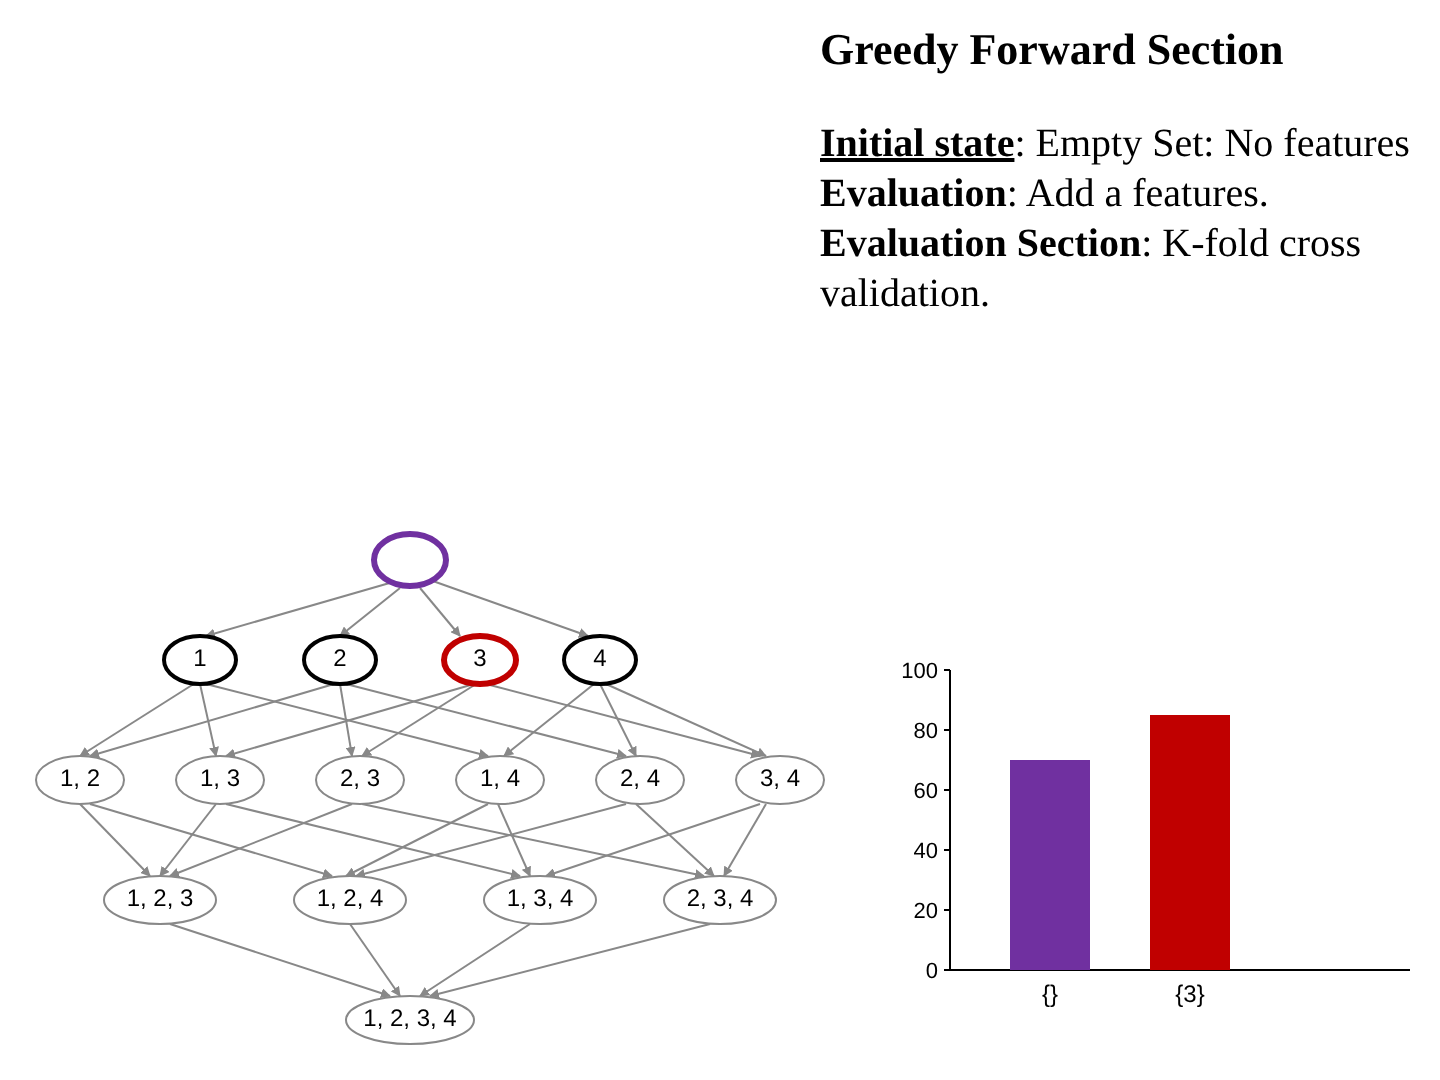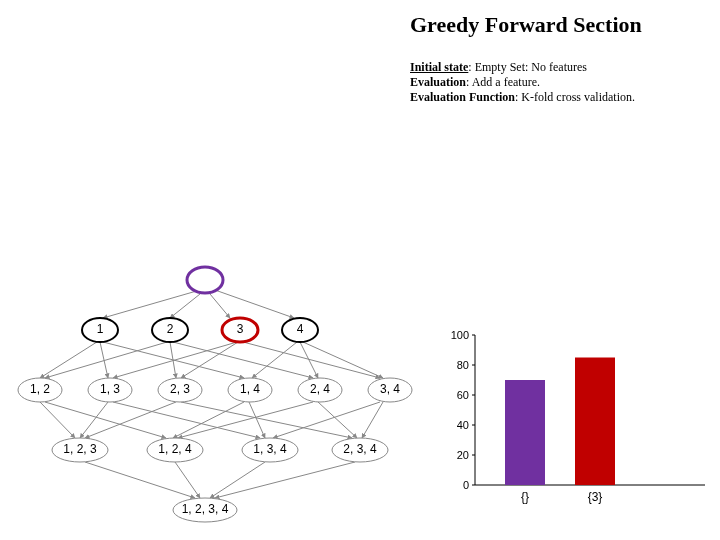--- a/index.html
+++ b/index.html
@@ -1,37 +1,37 @@
 <!DOCTYPE html>
 <html><head>
 <meta charset="utf-8">
 <style>
   html, body { margin: 0; padding: 0; width: 720px; height: 540px; background: #fff; font-family: "Times New Roman", Times, serif; }
   .slide { position: relative; width: 720px; height: 416px; }
   .title { position: absolute; left: 410px; top: 12px; width: 310px; font-size: 22px; font-weight: bold; color: #000; }
-  .desc  { position: absolute; left: 410px; top: 60px; width: 310px; font-size: 12px; color: #000; line-height: 1.25; }
+  .desc  { position: absolute; left: 410px; top: 60px; width: 310px; font-size: 20px; color: #000; line-height: 1.25; }
   .desc b { font-weight: bold; }
   .desc .u { text-decoration: underline; }
   .graph { position: absolute; left: 0; top: 250px; width: 440px; height: 290px; }
   .chart { position: absolute; left: 445px; top: 330px; width: 275px; height: 195px; }
   .axis-label { font-family: Arial, Helvetica, sans-serif; font-size: 11px; fill: #000; }
   .cat-label  { font-family: Arial, Helvetica, sans-serif; font-size: 12px; fill: #000; }
   .node-label { font-family: Arial, Helvetica, sans-serif; font-size: 12px; fill: #000; text-anchor: middle; dominant-baseline: middle; }
 </style>
 </head>
 <body>
 
 <div class="slide">
 
   <div class="title">Greedy Forward Section</div>
 
   <div class="desc">
     <b class="u">Initial state</b><span>: Empty Set: No features</span><br>
-    <b>Evaluation</b><span>: Add a feature.</span><br>
-    <b>Evaluation Function</b><span>: K-fold cross validation.</span>
+    <b>Evaluation</b><span>: Add a features.</span><br>
+    <b>Evaluation Section</b><span>: K-fold cross validation.</span>
   </div>
 
   <svg class="graph" viewBox="0 0 440 290">
     <defs>
       <marker id="arrow" viewBox="0 0 10 10" refX="9" refY="5" markerWidth="5" markerHeight="5" orient="auto-start-reverse">
         <path d="M 0 0 L 10 5 L 0 10 z" fill="#888"></path>
       </marker>
     </defs>
 
     <line x1="200" y1="40" x2="103" y2="68" stroke="#888" stroke-width="1" marker-end="url(#arrow)"></line>

